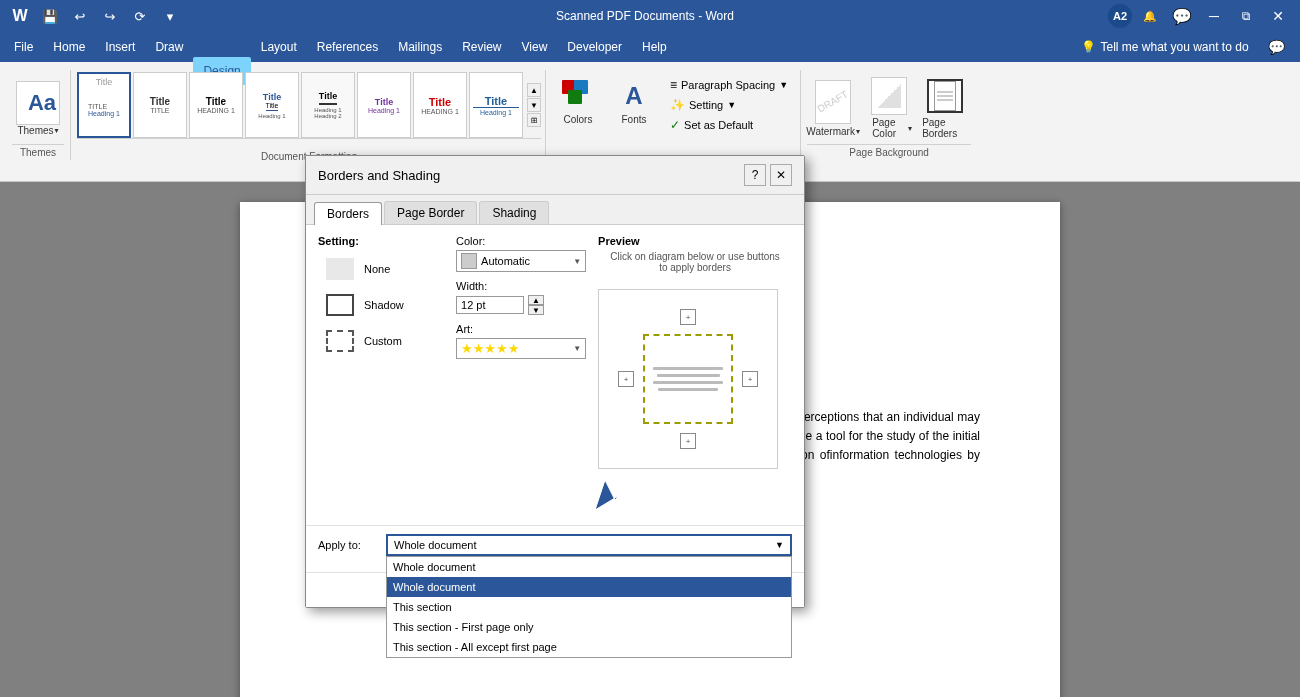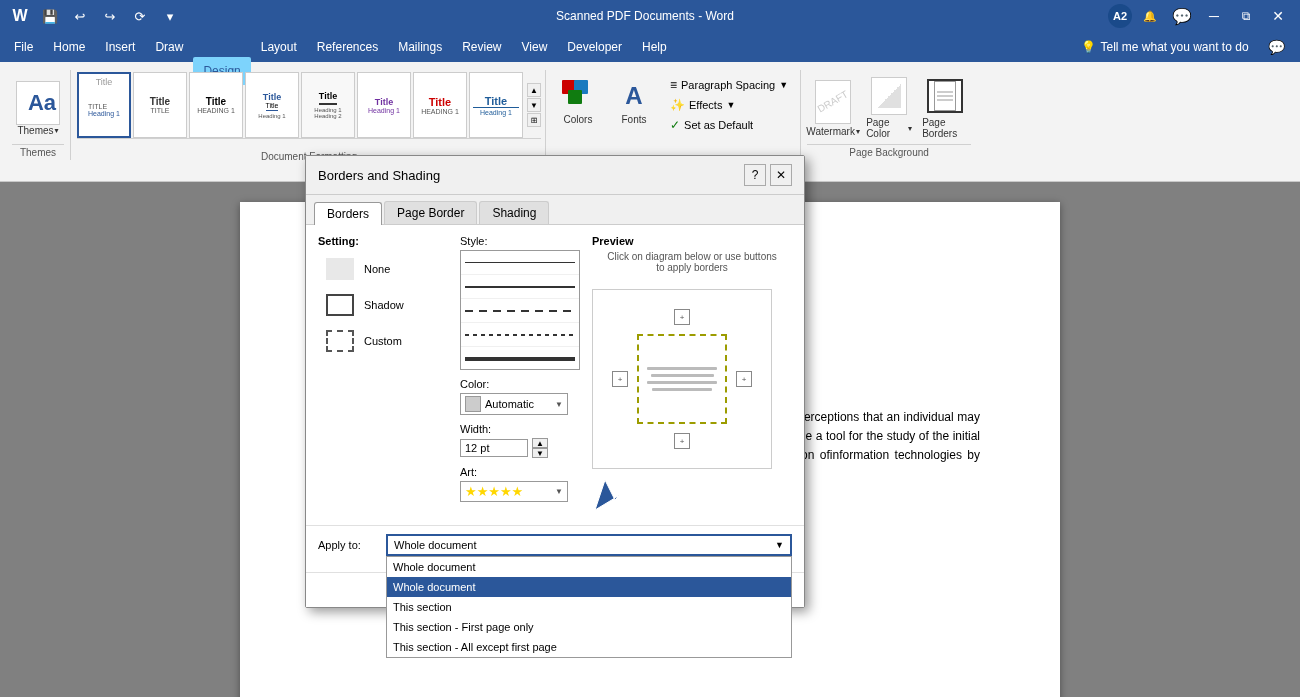--- a/index.html
+++ b/index.html
@@ -220,21 +220,21 @@
       cursor: pointer;
       border-bottom: 1px solid #f0f0f0;
       display: flex; align-items: center;
       height: 24px;
     }
     .line-preview { height: 2px; background: #333; width: 100%; }
 
     .color-select {
       display: flex; align-items: center;
       border: 1px solid #999; background: white;
-      padding: 2px 4px; width: 108px;
+      padding: 2px 4px; width: 130px;
       cursor: pointer; justify-content: space-between;
       font-size: 11px;
     }
     .color-square { width: 16px; height: 16px; background: #ccc; border: 1px solid #999; }
     .dropdown-arrow { font-size: 8px; color: #555; }
 
     .width-row { display: flex; align-items: center; gap: 4px; }
     .width-input {
       width: 68px; border: 1px solid #999;
       padding: 2px 4px; font-size: 11px; background: white;
@@ -447,21 +447,21 @@
         </div>
 
         <div style="display:flex;flex-direction:column;gap:2px;padding-top:2px;">
           <div class="para-spacing-btn">
             <span style="font-size:12px;">≡</span>
             <span>Paragraph Spacing</span>
             <span style="font-size:9px;">▼</span>
           </div>
           <div class="effects-btn">
             <span style="font-size:12px;">✨</span>
-            <span>Effects</span>
+            <span>Setting</span>
             <span style="font-size:9px;">▼</span>
           </div>
           <div class="set-default-row">
             <span class="checkmark">✓</span>
             <span>Set as Default</span>
           </div>
         </div>
       </div>
     </div>
 
@@ -475,21 +475,21 @@
           <div style="font-size:10px;color:#333;display:flex;align-items:center;gap:1px;">
             <span>Watermark</span>
             <span style="font-size:8px;">▾</span>
           </div>
         </div>
 
         <div class="page-bg-btn">
           <div style="width:36px;height:44px;border:1px solid #ccc;background:white;display:flex;align-items:center;justify-content:center;">
             <div style="width:24px;height:24px;background:linear-gradient(135deg, #fff 50%, #e0e0e0 50%);"></div>
           </div>
-          <div style="font-size:10px;color:#333;display:flex;align-items:center;gap:1px;">
+          <div style="font-size:10px;color:#333;display:flex;align-items:center;gap:1px;margin-left:6px;">
             <span>Page Color</span>
             <span style="font-size:8px;">▾</span>
           </div>
         </div>
 
         <div class="page-bg-btn">
           <div style="width:36px;height:44px;border:2px solid #333;background:white;display:flex;align-items:center;justify-content:center;margin:2px;">
             <div style="width:22px;height:30px;border:1px solid #999;background:white;display:flex;flex-direction:column;justify-content:center;padding:2px;gap:2px;">
               <div style="height:2px;background:#ccc;"></div>
               <div style="height:2px;background:#ccc;"></div>
@@ -557,40 +557,20 @@
             <div style="width:36px;height:28px;display:flex;align-items:center;justify-content:center;">
               <div style="width:28px;height:22px;border:2px dashed #555;background:white;"></div>
             </div>
             <span class="setting-text">Custom</span>
           </div>
         </div>
       </div>
 
       <div class="style-panel">
         <div class="field-row">
-          <div class="field-label">Style:</div>
-          <div class="style-scroll-container">
-            <div class="style-line-item">
-                <div class="line-preview" style="height:1px;"></div>
-              </div>
-            <div class="style-line-item">
-                <div class="line-preview" style="height:2px;"></div>
-              </div>
-            <div class="style-line-item">
-                <div style="height:2px;background:repeating-linear-gradient(90deg,#333 0,#333 8px,transparent 8px,transparent 14px);width:100%;"></div>
-              </div>
-            <div class="style-line-item">
-                <div style="height:2px;background:repeating-linear-gradient(90deg,#333 0,#333 4px,transparent 4px,transparent 8px);width:100%;"></div>
-              </div>
-            <div class="style-line-item">
-                <div class="line-preview" style="height:4px;"></div>
-              </div>
-          </div>
-        </div>
-        <div class="field-row">
           <div class="field-label">Color:</div>
           <div class="color-select">
             <div style="display:flex;align-items:center;gap:4px;">
               <div class="color-square"></div>
               <span>Automatic</span>
             </div>
             <span class="dropdown-arrow">▼</span>
           </div>
         </div>
         <div class="field-row">

